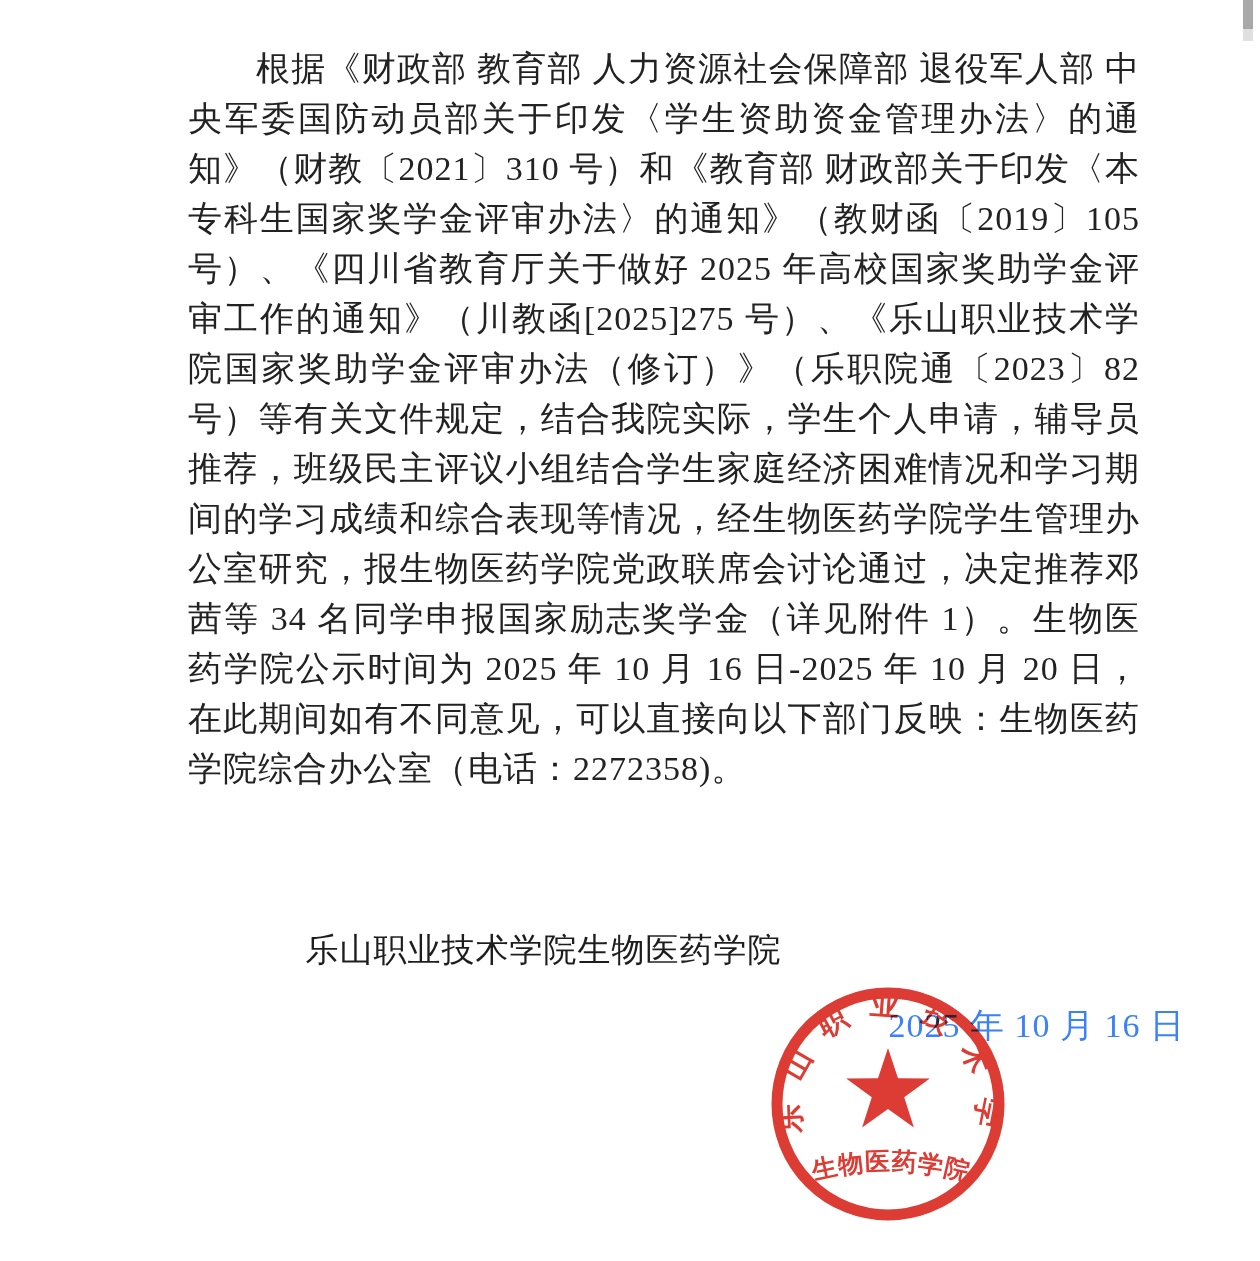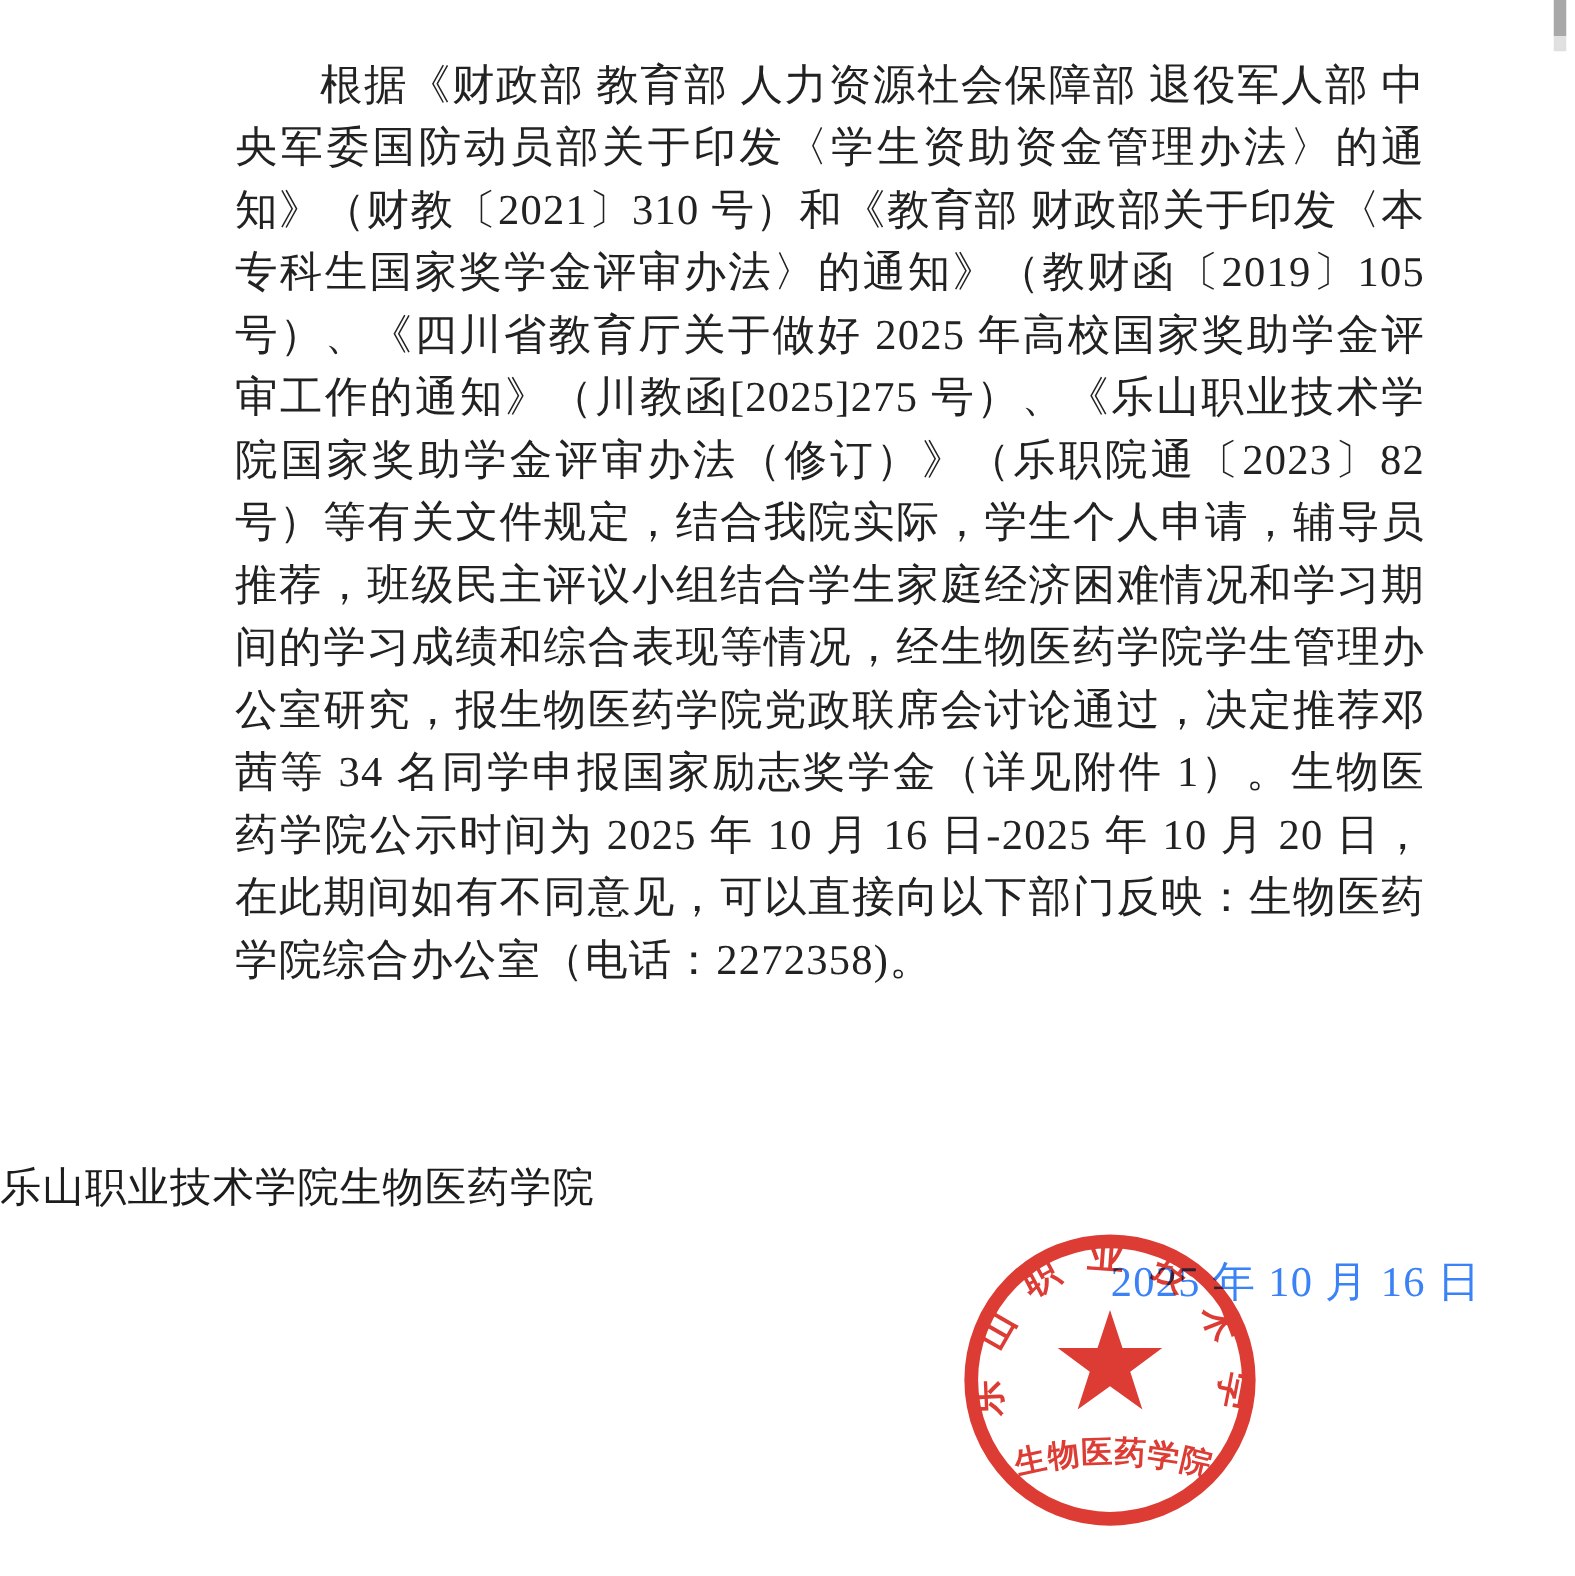--- a/index.html
+++ b/index.html
@@ -31,21 +31,21 @@
     font-size: 34px;
     line-height: 50px;
     text-align: justify;
     text-indent: 2em;
     letter-spacing: 1px;
     color: #222222;
   }
   .signature-line {
     margin-top: 134px;
     padding-right: 173px;
-    text-align: left;
+    text-align: center;
     font-size: 33px;
     letter-spacing: 1px;
     color: #1d1d1d;
   }
   .date-line {
     margin-top: 30px;
     padding-right: 75px;
     text-align: right;
     font-size: 34px;
     letter-spacing: 1px;

